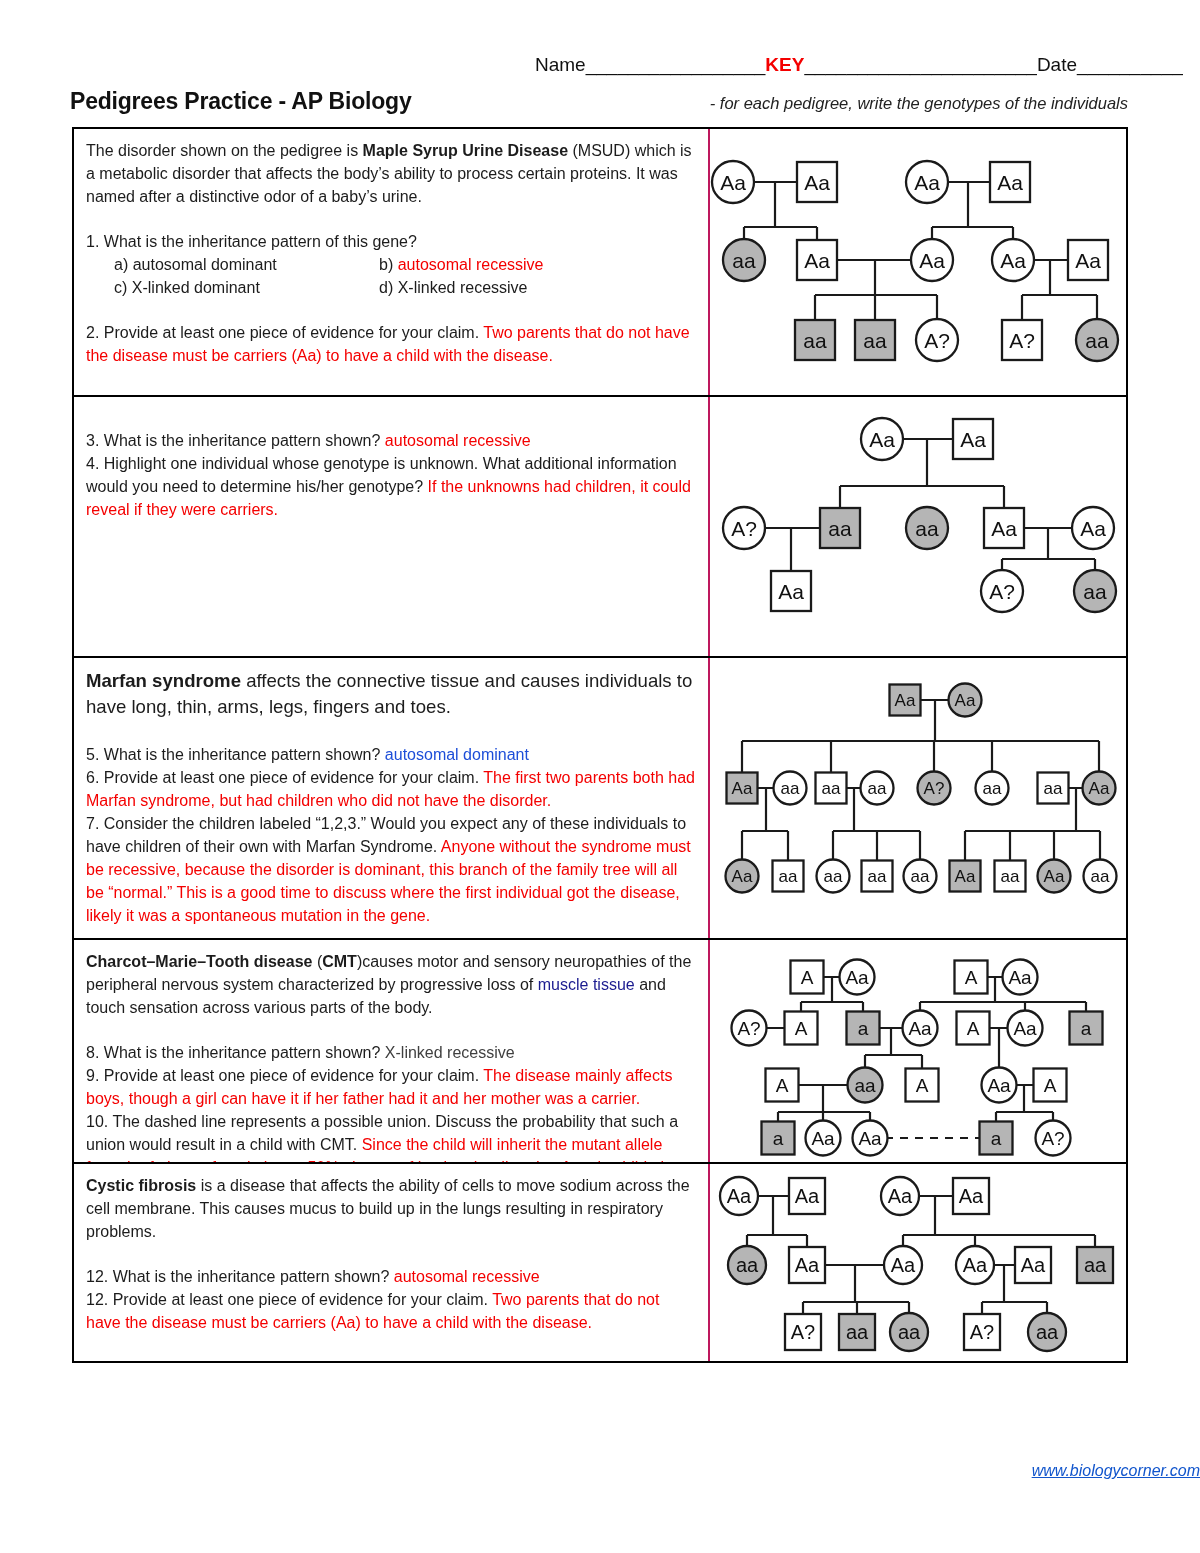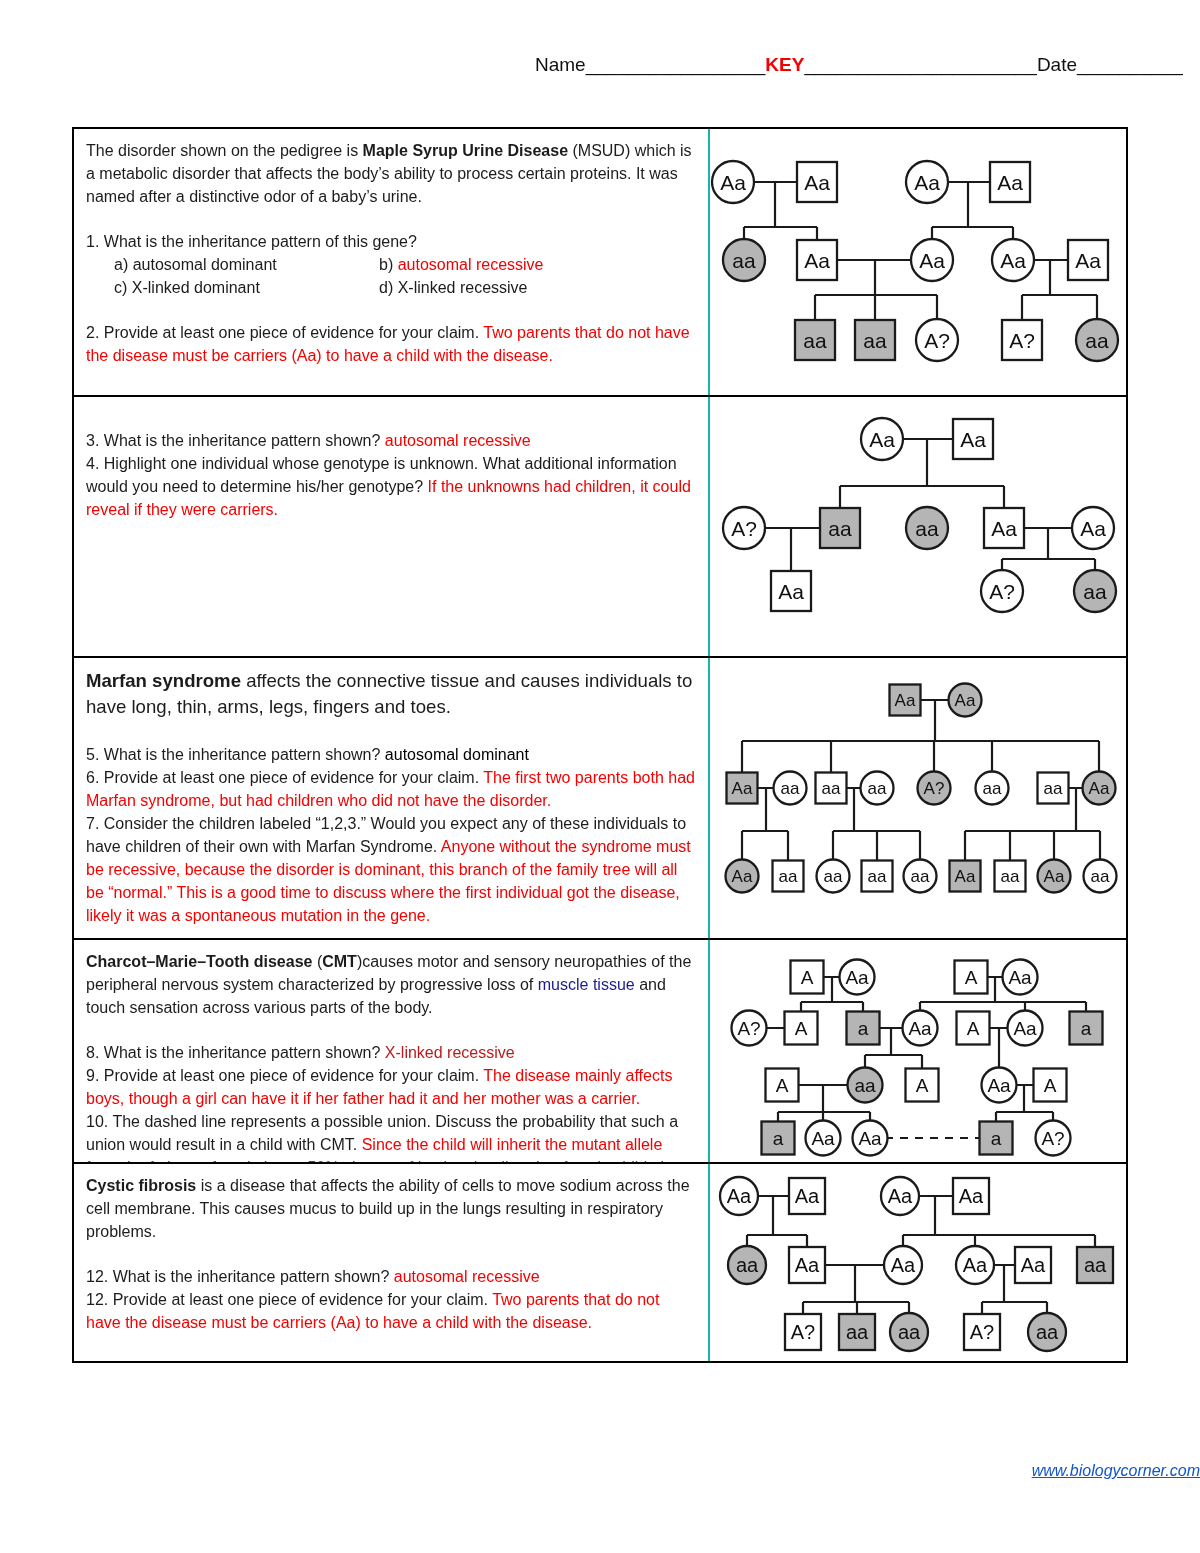--- a/index.html
+++ b/index.html
@@ -12,40 +12,44 @@
   .name-line .red { font-weight:700; }
   .title-row { position:absolute; left:70px; top:88px; width:1058px; display:flex; justify-content:space-between; align-items:flex-end; }
   .doc-title { font-size:23px; font-weight:bold; color:#111; letter-spacing:-0.2px; }
   .doc-subtitle { font-size:16.5px; font-style:italic; color:#222; padding-bottom:2px; }
 
   
   .wtable { position:absolute; left:72px; top:127px; width:1056px; border:2px solid #000; background:#fff; }
   .wrow { display:grid; grid-template-columns:636px 416px; border-top:2px solid #000; }
   .wrow:first-child { border-top:none; }
   .r1 { height:266px; } .r2 { height:261px; } .r3 { height:282px; } .r4 { height:224px; } .r5 { height:199px; }
-  .text-cell { border-right:2px solid #14b8a6; padding:10px 12px 0 12px; font-size:16px; line-height:1.44; overflow:hidden; }
+  .text-cell { border-right:2px solid #be185d; padding:10px 12px 0 12px; font-size:16px; line-height:1.44; overflow:hidden; }
   .text-cell p.gap { margin-top:22px; }
   .text-cell p.indent { margin-left:28px; }
   .text-cell p.big { font-size:18.6px; line-height:1.42; }
   .ped-cell { position:relative; overflow:hidden; }
   .ped-cell svg { display:block; }
 
   
   .footer { position:absolute; left:0; top:1462px; width:1200px; text-align:right; }
   .footer a { font-size:16px; font-style:italic; text-decoration:underline; }
 </style>
 </head>
 <body>
 
 <div class="page">
 
   <div class="name-line">
     <span>Name</span><span>_________________</span><span class="red" style="color: rgb(244, 0, 0);">KEY</span><span>______________________</span><span>Date</span><span>__________</span>
   </div>
 
+  <div class="title-row">
+    <div class="doc-title">Pedigrees Practice - AP Biology</div>
+    <div class="doc-subtitle">- for each pedigree, write the genotypes of the individuals</div>
+  </div>
 
   <div class="wtable">
     <div class="wrow r1">
       <div class="cell text-cell">
           <p><span>The disorder shown on the pedigree is </span><span style="font-weight: bold;">Maple Syrup Urine Disease</span><span> (MSUD) which is a metabolic disorder that affects the body’s ability to process certain proteins.  It was named after a distinctive odor of a baby’s urine.</span></p>
           <p class="gap"><span>1.  What is the inheritance pattern of this gene?</span></p>
           <p class="indent"><span style="display: inline-block; min-width: 265px;">a) autosomal dominant</span><span>b) </span><span style="color: rgb(244, 0, 0);">autosomal recessive</span></p>
           <p class="indent"><span style="display: inline-block; min-width: 265px;">c) X-linked dominant</span><span>d) X-linked recessive</span></p>
           <p class="gap"><span>2.  Provide at least one piece of evidence for your claim.  </span><span style="color: rgb(244, 0, 0);">Two parents that do not have the disease must be carriers (Aa) to have a child with the disease.</span></p>
         </div>
@@ -189,21 +193,21 @@
             <g>
               <circle cx="385" cy="194" r="21" fill="#b5b5b5" stroke="#1a1a1a" stroke-width="2.3"></circle>
               <text x="385" y="194" text-anchor="middle" dominant-baseline="central" font-size="21" fill="#111" font-family="&quot;Liberation Sans&quot;, sans-serif">aa</text>
             </g>
           </svg>
         </div>
     </div>
     <div class="wrow r3">
       <div class="cell text-cell">
           <p class="big"><span style="font-weight: bold;">Marfan syndrome</span><span> affects the connective tissue and causes individuals to have long, thin, arms, legs, fingers and toes.</span></p>
-          <p class="gap"><span>5.  What is the inheritance pattern shown?   </span><span style="color: #000000;">autosomal dominant</span></p>
+          <p class="gap"><span>5.  What is the inheritance pattern shown?   </span><span style="color: #1d4ed8;">autosomal dominant</span></p>
           <p><span>6.  Provide at least one piece of evidence for your claim. </span><span style="color: rgb(244, 0, 0);">The first two parents both had Marfan syndrome, but had children who did not have the disorder.</span></p>
           <p><span>7.   Consider the children labeled “1,2,3.”   Would you expect any of these individuals to have children of their own with Marfan Syndrome.  </span><span style="color: rgb(244, 0, 0);">Anyone without the syndrome must be recessive, because the disorder is dominant, this branch of the family tree will all be “normal.”   This is a good time to discuss where the first individual got the disease, likely it was a spontaneous mutation in the gene.</span></p>
         </div>
       <div class="cell ped-cell">
           <svg width="416" height="286" viewBox="0 0 416 286">
             <line x1="195" y1="42" x2="255" y2="42" stroke="#1a1a1a" stroke-width="2.2"></line>
             <line x1="225" y1="42" x2="225" y2="83" stroke="#1a1a1a" stroke-width="2.2"></line>
             <line x1="32" y1="83" x2="389" y2="83" stroke="#1a1a1a" stroke-width="2.2"></line>
             <line x1="32" y1="83" x2="32" y2="130" stroke="#1a1a1a" stroke-width="2.2"></line>
             <line x1="121" y1="83" x2="121" y2="130" stroke="#1a1a1a" stroke-width="2.2"></line>
@@ -303,21 +307,21 @@
             <g>
               <circle cx="390" cy="218" r="16.5" fill="#ffffff" stroke="#1a1a1a" stroke-width="2.3"></circle>
               <text x="390" y="218" text-anchor="middle" dominant-baseline="central" font-size="17" fill="#111" font-family="&quot;Liberation Sans&quot;, sans-serif">aa</text>
             </g>
           </svg>
         </div>
     </div>
     <div class="wrow r4">
       <div class="cell text-cell">
           <p><span style="font-weight: bold;">Charcot–Marie–Tooth disease</span><span> (</span><span style="font-weight: bold;">CMT</span><span>)causes  motor and sensory neuropathies of the peripheral nervous system characterized by progressive loss of </span><span style="color: rgb(27, 27, 143);">muscle tissue</span><span> and touch sensation across various parts of the body.</span></p>
-          <p class="gap"><span>8.  What is the inheritance pattern shown? </span><span style="color: #b91c1c;">X-linked recessive</span></p>
+          <p class="gap"><span>8.  What is the inheritance pattern shown? </span><span style="color: #404040;">X-linked recessive</span></p>
           <p><span>9.  Provide at least one piece of evidence for your claim.  </span><span style="color: rgb(244, 0, 0);">The disease mainly affects boys, though a girl can have it if her father had it and her mother was a carrier.</span></p>
           <p><span>10.  The dashed line represents a possible union. Discuss the probability that such a union would result in a child with CMT.    </span><span style="color: rgb(244, 0, 0);">Since the child will inherit the mutant allele from the father,  a female has a 50% chance of having the disorder.  A male child also has a 50% chance of inheriting the allele from his heterozygote mother.</span></p>
         </div>
       <div class="cell ped-cell">
           <svg width="416" height="271" viewBox="0 0 416 271">
             <line x1="97" y1="37" x2="147" y2="37" stroke="#1a1a1a" stroke-width="2.2"></line>
             <line x1="122" y1="37" x2="122" y2="62" stroke="#1a1a1a" stroke-width="2.2"></line>
             <line x1="91" y1="62" x2="153" y2="62" stroke="#1a1a1a" stroke-width="2.2"></line>
             <line x1="91" y1="62" x2="91" y2="88" stroke="#1a1a1a" stroke-width="2.2"></line>
             <line x1="153" y1="62" x2="153" y2="88" stroke="#1a1a1a" stroke-width="2.2"></line>

